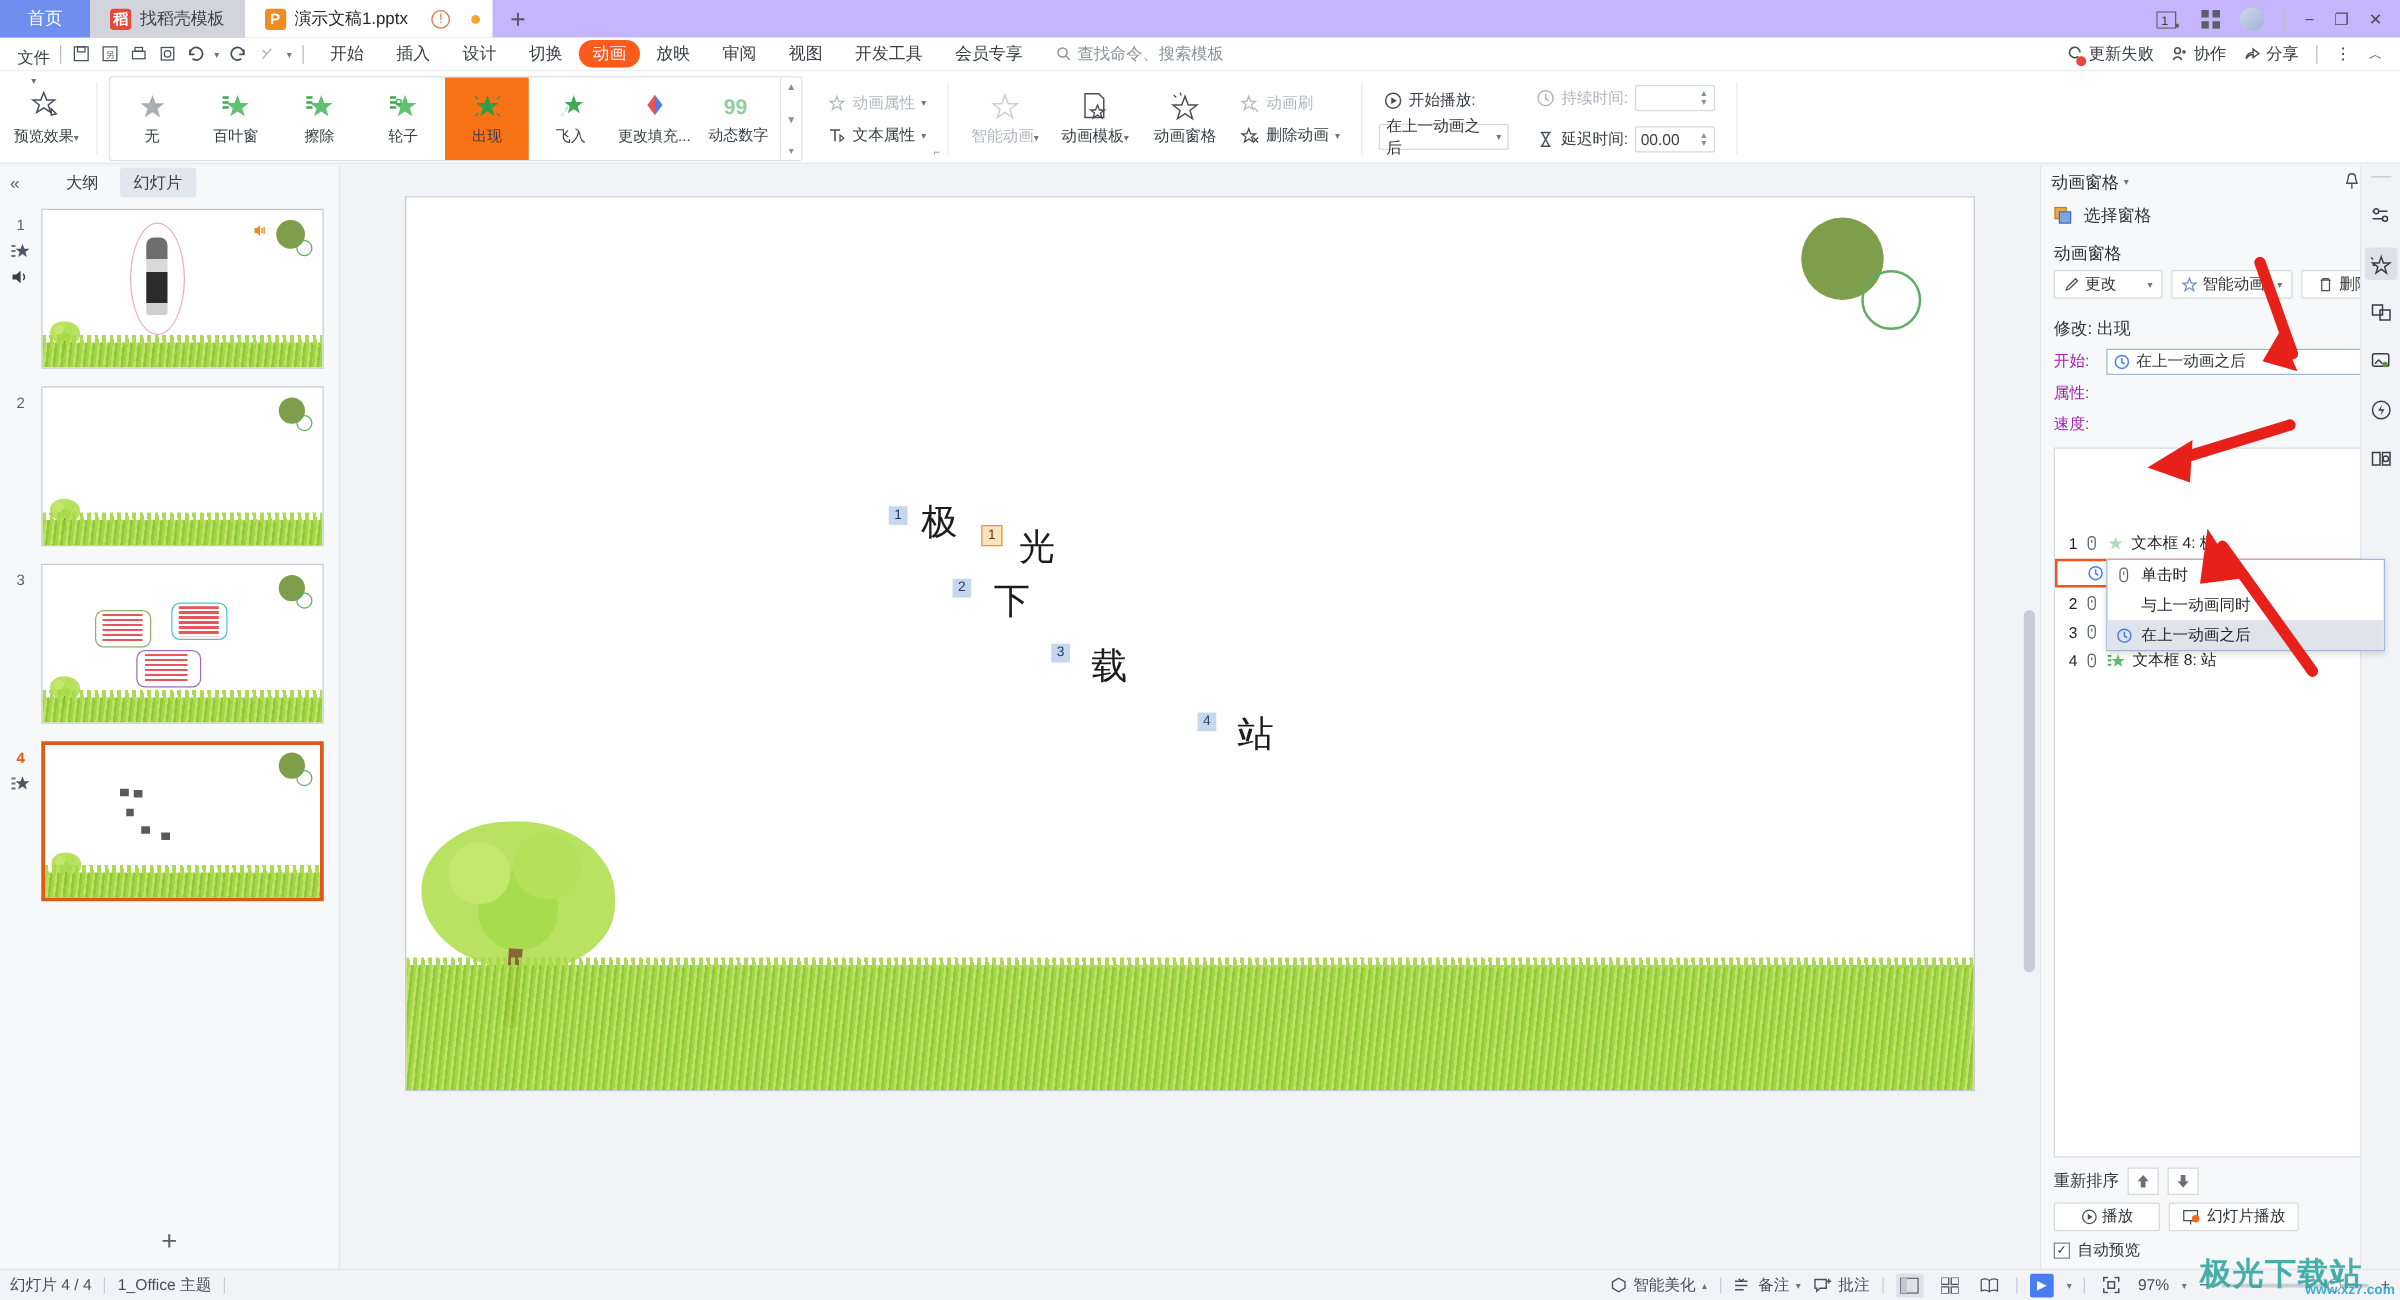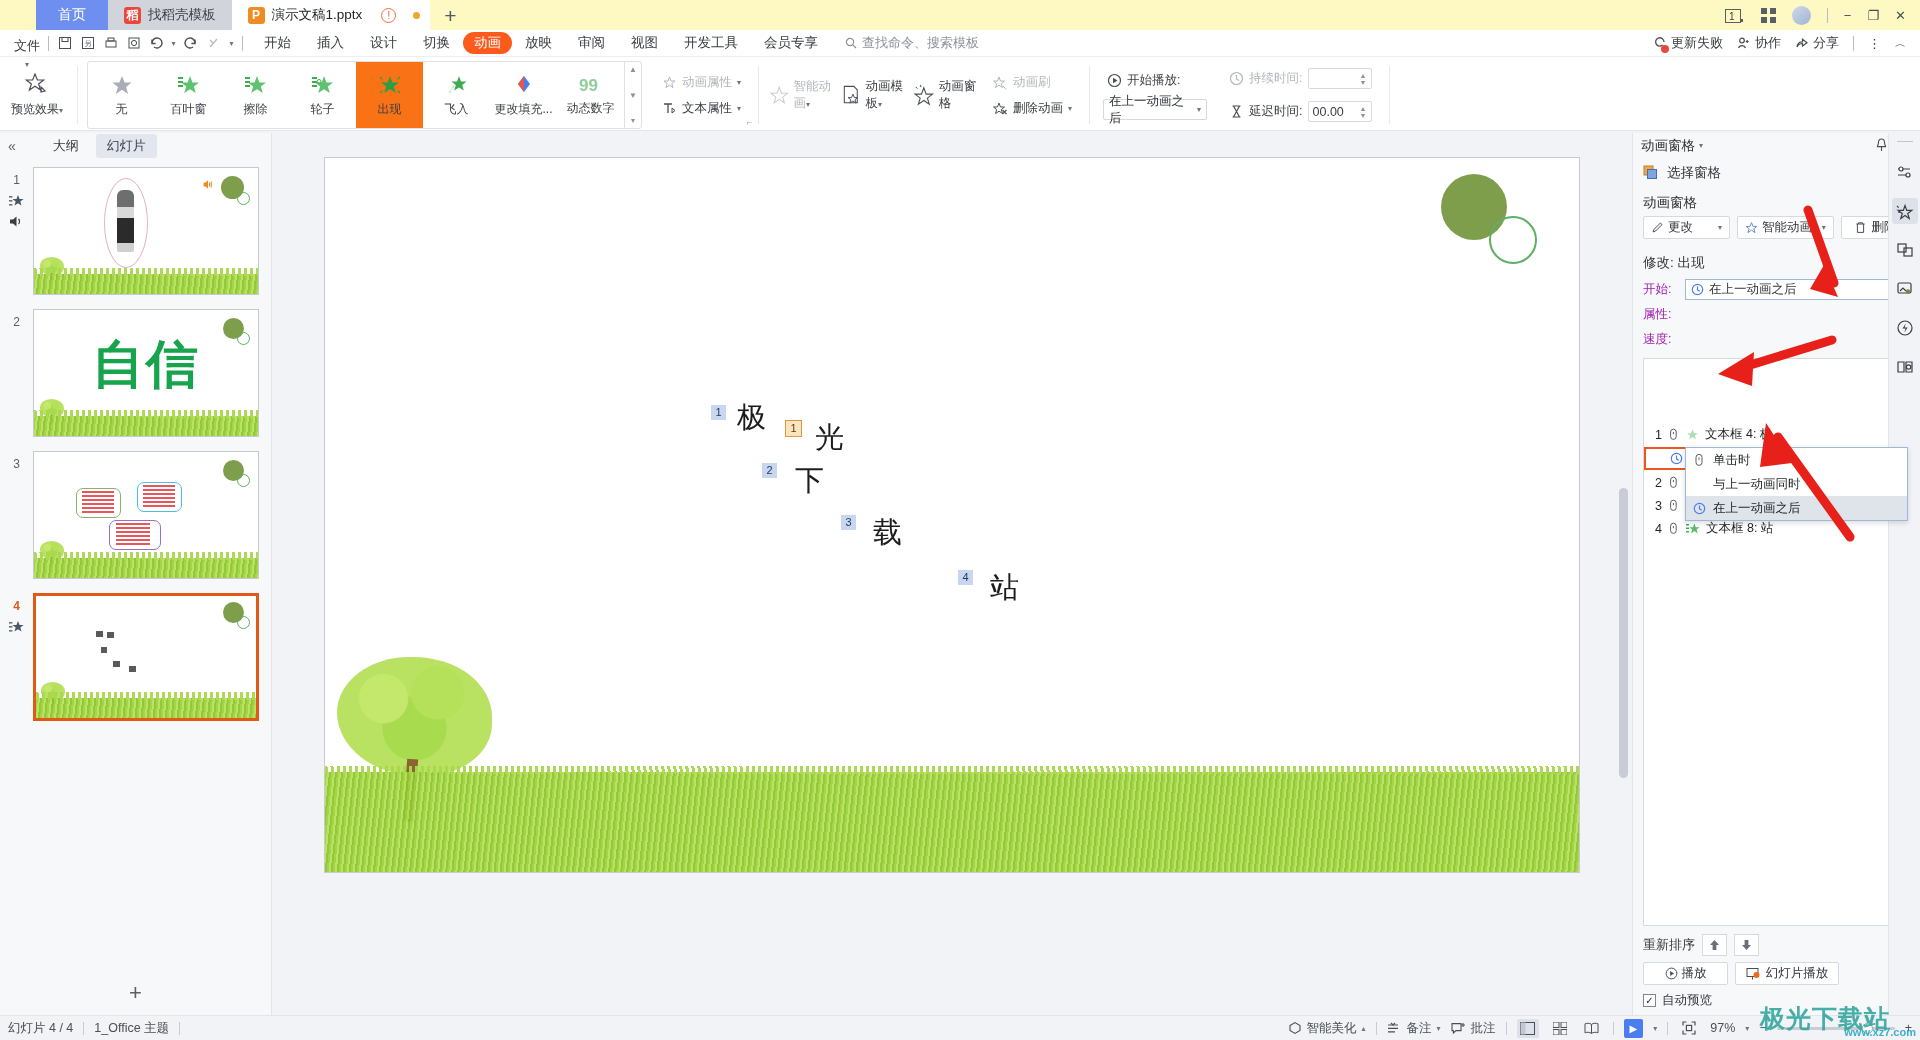--- a/index.html
+++ b/index.html
@@ -6,21 +6,21 @@
   html,body { width:1920px; height:1040px; overflow:hidden; }
   body {
     font-family: "Liberation Sans","DejaVu Sans",sans-serif;
     font-size: 13px;
     color:#33353b;
     background:#f2f3f7;
   }
   .app { position:relative; width:1920px; height:1040px; }
 
   
-  .tabbar { height:30px; background:#fef9c3; display:flex; align-items:flex-end; position:relative;padding-left:36px; }
+  .tabbar { height:30px; background:#c4b5fd; display:flex; align-items:flex-end; position:relative; }
   .tab { height:30px; display:flex; align-items:center; gap:7px; padding:0 16px; font-size:13.5px; cursor:default; position:relative; }
   .tab.home { background:#6e8ff0; color:#fff; font-size:14px; padding:0 22px; height:30px; }
   .tab.gray { background:#d2d4dc; color:#3c3f46; }
   .tab.active { background:#fff; color:#23262c; padding-right:10px; }
   .tabicon { width:17px; height:17px; border-radius:3px; display:inline-block; flex:none; position:relative;}
   .tabicon.red { background:#e8483c; }
   .tabicon.orange { background:#f08b22; }
   .tabicon span { position:absolute; inset:0; color:#fff; font-size:12px; font-weight:bold; text-align:center; line-height:17px; }
   .tab .warn { color:#e8724a; font-size:14px; margin-left:12px; border:1.4px solid #e8724a; border-radius:50%; width:15px; height:15px; line-height:13px; text-align:center; font-size:11px; }
   .tab .dot { width:7px;height:7px;border-radius:50%;background:#f0a62a; margin-left:10px;}
@@ -51,21 +51,21 @@
   .rgroup { display:flex; align-items:center; padding:0 6px; height:100%; position:relative;}
   .rdiv { width:1px; background:#e7e9ee; margin:6px 3px; }
   .bigbtn { width:62px; display:flex; flex-direction:column; align-items:center; justify-content:center; gap:3px; height:68px; font-size:12px; color:#3a3d44; }
   .gallery { display:flex; border:1px solid #dfe1e6; border-radius:3px; height:68px; align-items:stretch; }
   .gitem { width:67px; display:flex; flex-direction:column; align-items:center; justify-content:center; gap:4px; font-size:12px; color:#3a3d44; }
   .gitem.on { background:#f97316;text-align:right; }
   .gscroll { width:17px; border-left:1px solid #dfe1e6; display:flex; flex-direction:column; justify-content:space-between; align-items:center; padding:3px 0; color:#8c9099; font-size:8px;}
   .stack { display:flex; flex-direction:column; justify-content:center; gap:5px; height:68px; padding:0 4px;}
   .srow { display:flex; align-items:center; gap:5px; font-size:12.5px; color:#3a3d44; padding:2px 4px; }
   .srow.dim { color:#b2b6bd; }
-  .vbtn { display:flex; flex-direction:row; align-items:center; justify-content:center; gap:3px; width:72px; height:68px; font-size:12.5px; color:#3a3d44;}
+  .vbtn { display:flex; flex-direction:column; align-items:center; justify-content:center; gap:3px; width:72px; height:68px; font-size:12.5px; color:#3a3d44;}
   .vbtn.dim { color:#b2b6bd; }
   .caret { font-size:8px; color:#70747c; }
   .spin { width:64px; height:21px; border:1px solid #d6d9e0; border-radius:2px; display:flex; align-items:center; padding:0 4px; font-size:12.5px; background:#fff;}
   .spin .arrows { margin-left:auto; display:flex; flex-direction:column; font-size:7px; line-height:7px; color:#8c9099;}
   .dropsel { height:21px; border:1px solid #d6d9e0; border-radius:2px; display:flex; align-items:center; padding:0 5px; gap:10px; font-size:12.5px; background:#fff;}
   .launcher { position:absolute; right:3px; bottom:3px; font-size:9px; color:#9a9ea6;}
 
   
   .main { position:absolute; top:133px; left:0; right:0; bottom:25px; display:flex; background:#f2f3f7;}
 
@@ -571,21 +571,20 @@
           </div>
         </div>
 
         <div class="thumb-row">
           <div class="thumb-meta">
             <span>2</span>
           </div>
           <div class="thumb">
             <div class="greendot" style="right:14px;top:8px;width:21px;height:21px;"></div>
             <div class="greenring" style="right:8px;top:22px;width:13px;height:13px;"></div>
-            <div style="position:absolute;left:0;right:0;top:20px;text-align:center;font-size:52px;font-weight:bold;color:#18a44c;font-family:'DejaVu Sans',sans-serif;letter-spacing:2px;">自信</div>
             <div class="tree" style="left:6px;bottom:11px;width:24px;height:26px;">
                 <div class="crown"></div>
                 <div class="trunk"></div>
               </div>
             <div class="grass"></div>
           </div>
         </div>
 
         <div class="thumb-row">
           <div class="thumb-meta">

